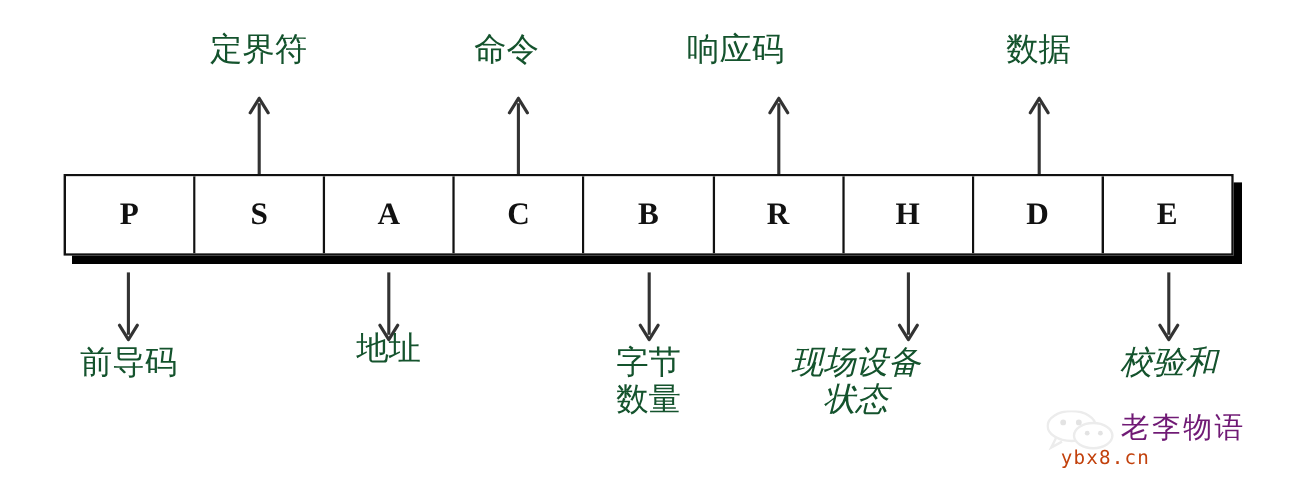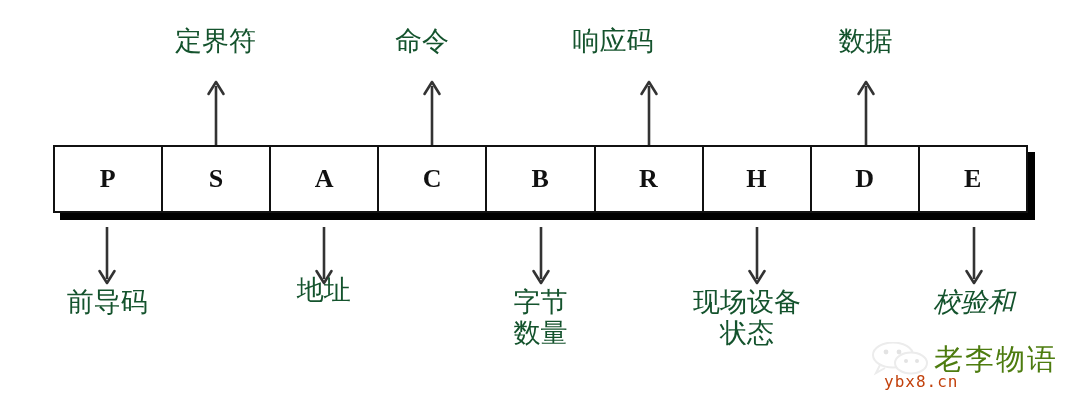--- a/index.html
+++ b/index.html
@@ -106,22 +106,22 @@
     position: absolute;
     left: 10px;
     top: 2px;
     width: 58px;
     height: 34px;
   }
   .wm-brand {
     position: absolute;
     left: 72px;
     top: 0px;
-    font-size: 29px;
-    color: #4d7c0f;
+    font-size: 24px;
+    color: #701a75;
     letter-spacing: 2px;
     font-family: "Liberation Sans", "DejaVu Sans", sans-serif;
     white-space: nowrap;
   }
   .wm-url {
     position: absolute;
     left: 22px;
     top: 32px;
     font-size: 16px;
     letter-spacing: 1px;
@@ -250,21 +250,21 @@
 数量</div>
       </div>
       <div class="callout" style="left: 757.167px; top: 227px;">
         <div class="arrow">
           <svg width="18" height="56" viewBox="0 0 18 56">
             <line x1="9" y1="0" x2="9" y2="52" stroke="#333" stroke-width="2.6"></line>
             <path d="M9 56 L1.5 44 M9 56 L16.5 44" fill="none" stroke="#333" stroke-width="2.6" stroke-linecap="round"></path>
           </svg>
         </div>
       </div>
-      <div class="callout callout-bottom" style="left: 747px; top: 287px;">
+      <div class="callout callout-bottom" style="left: 713px; top: 287px; font-style: italic;">
         <div class="callout-label">现场设备
 状态</div>
       </div>
       <div class="callout" style="left: 973.833px; top: 227px;">
         <div class="arrow">
           <svg width="18" height="56" viewBox="0 0 18 56">
             <line x1="9" y1="0" x2="9" y2="52" stroke="#333" stroke-width="2.6"></line>
             <path d="M9 56 L1.5 44 M9 56 L16.5 44" fill="none" stroke="#333" stroke-width="2.6" stroke-linecap="round"></path>
           </svg>
         </div>

